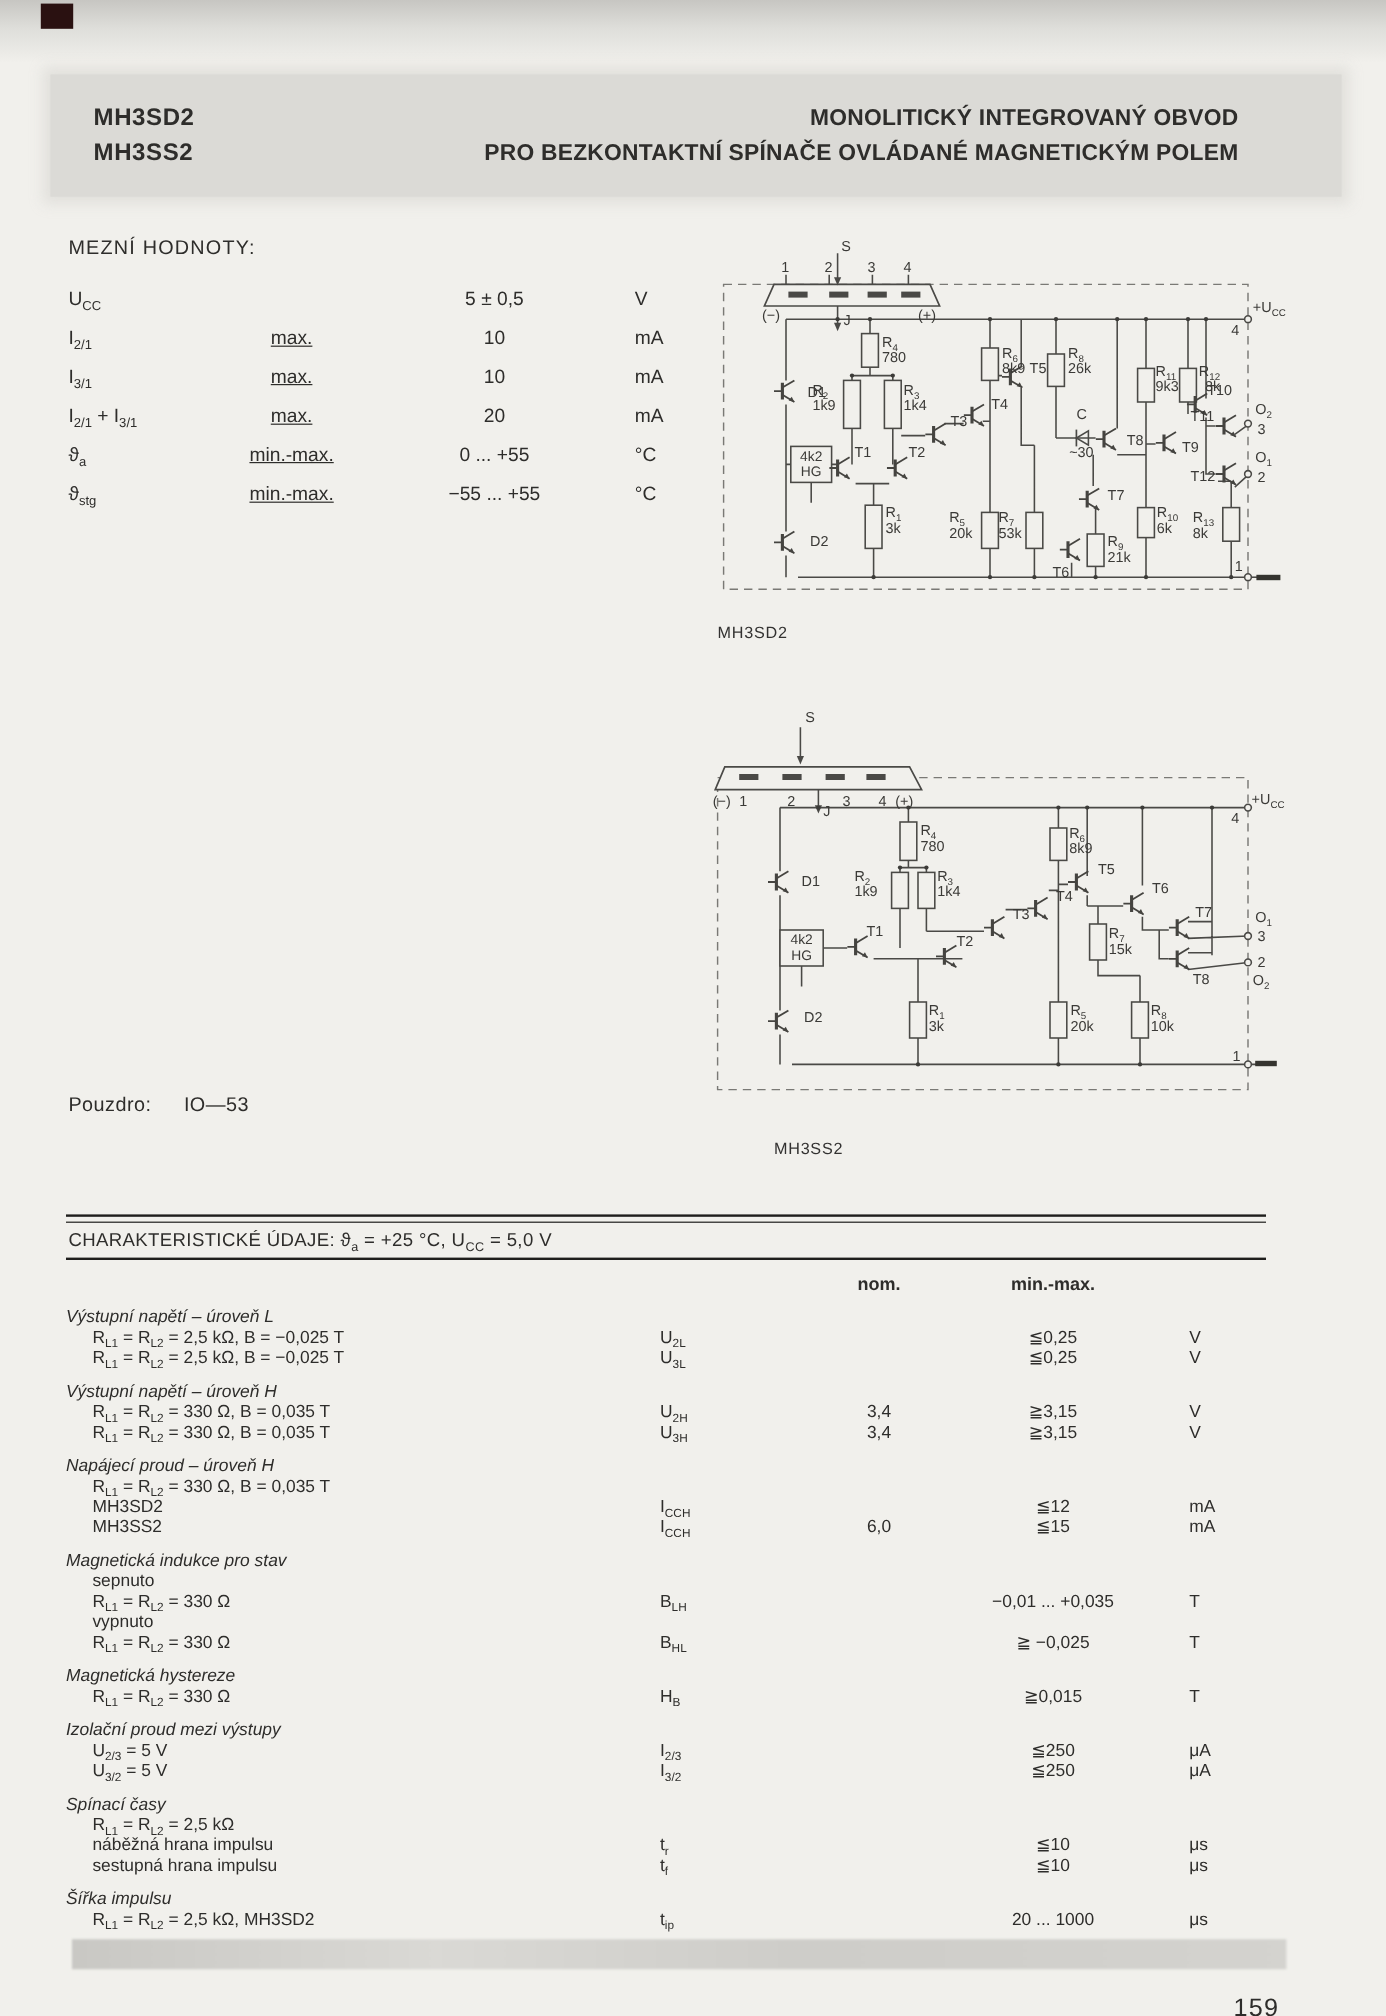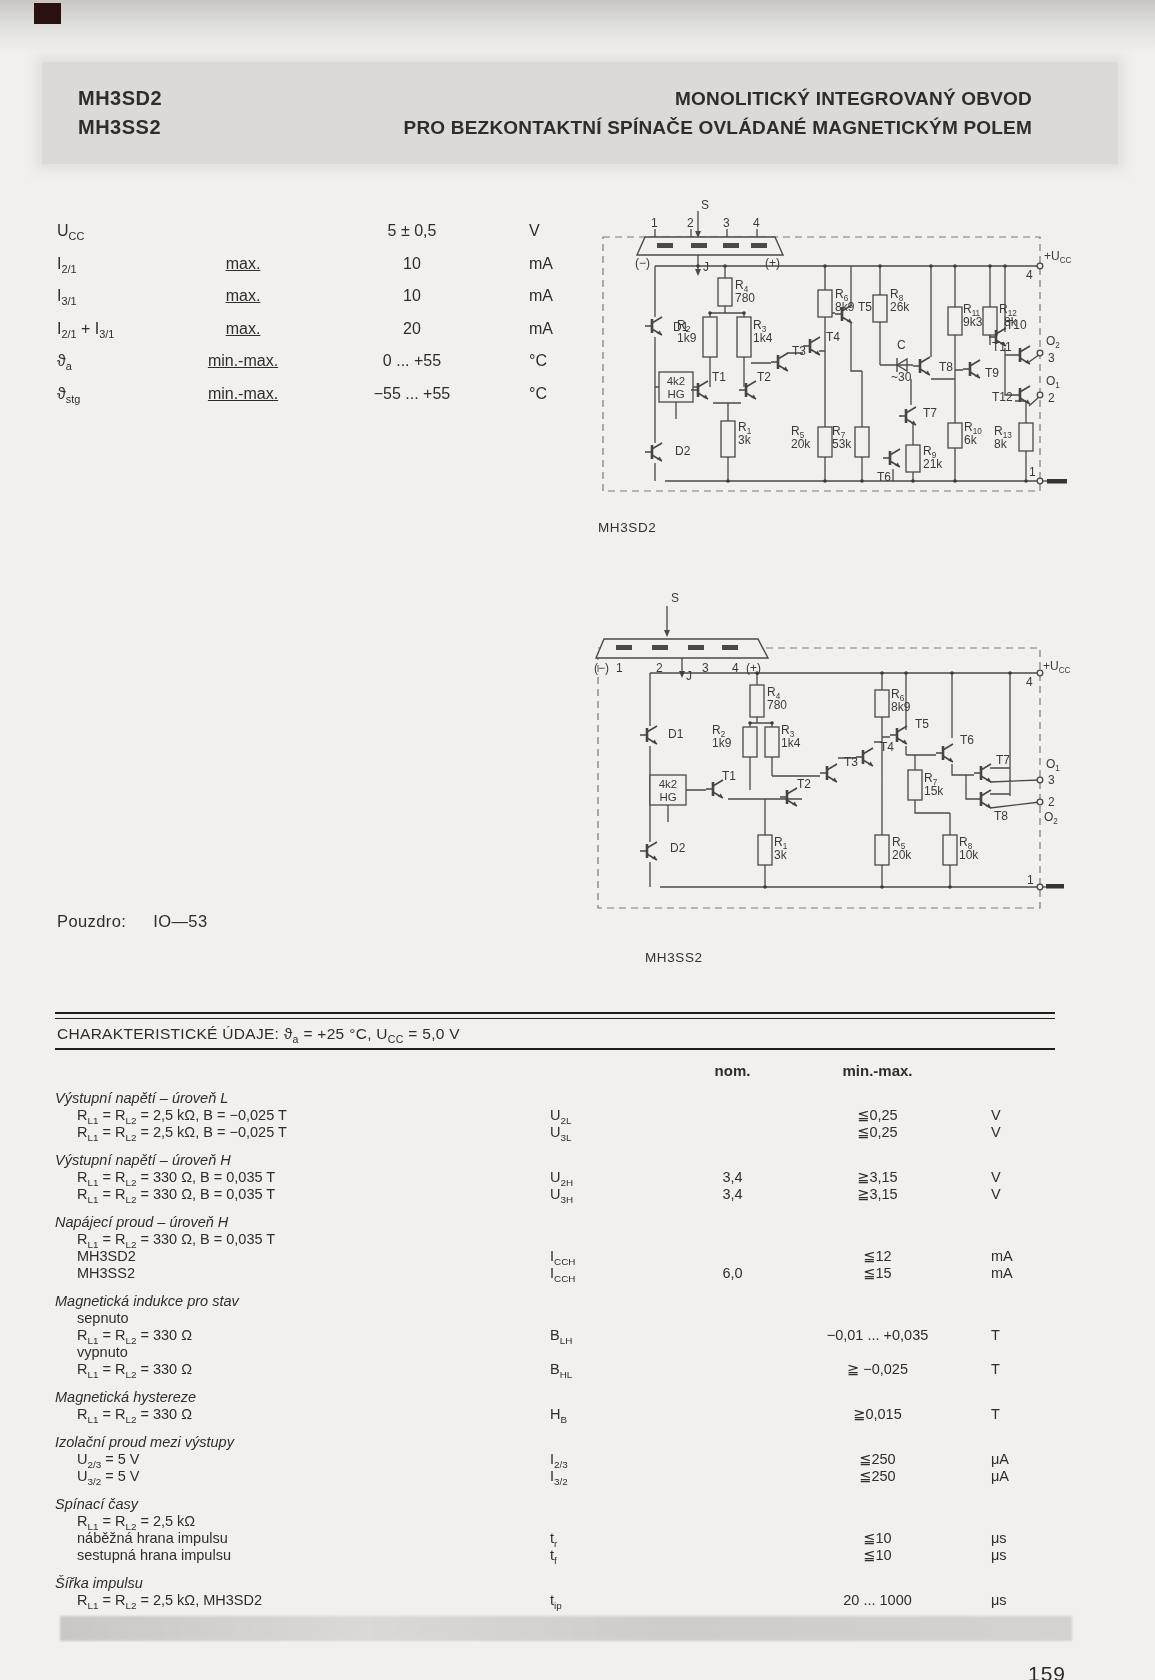--- a/index.html
+++ b/index.html
@@ -85,20 +85,21 @@
   <div class="part-numbers">
     <div>MH3SD2</div>
     <div>MH3SS2</div>
   </div>
   <div class="header-title">
     <div>MONOLITICKÝ INTEGROVANÝ OBVOD</div>
     <div>PRO BEZKONTAKTNÍ SPÍNAČE OVLÁDANÉ MAGNETICKÝM POLEM</div>
   </div>
 
   <section class="limits">
+    <h2>MEZNÍ HODNOTY:</h2>
     <div class="limits-table">
 
     <div class="lrow">
           <span class="sym">U<sub>CC</sub></span>
           <span class="cond"></span>
           <span class="val">5 ± 0,5</span>
           <span class="unit">V</span>
         </div>
         <div class="lrow">
           <span class="sym">I<sub>2/1</sub></span>

